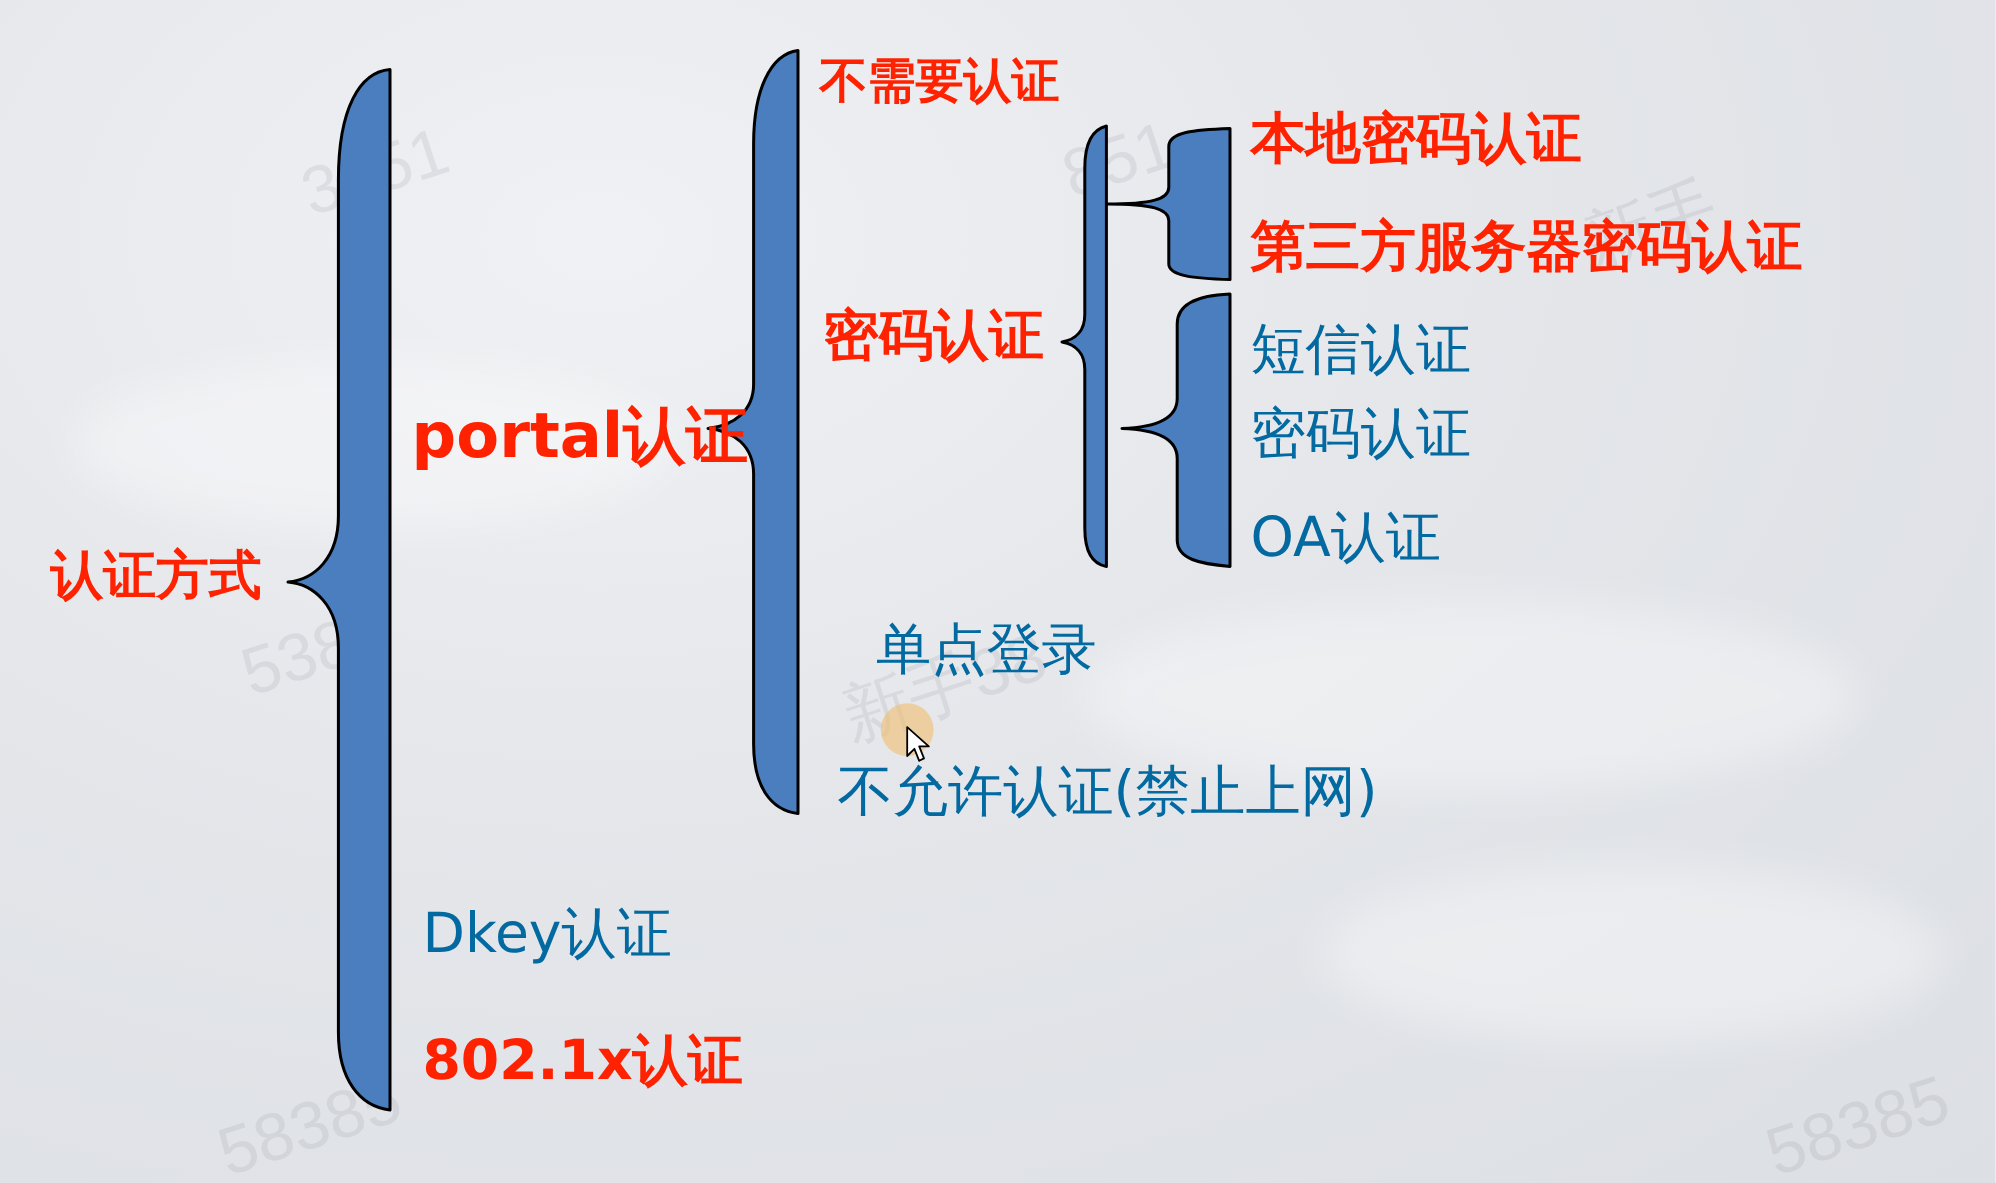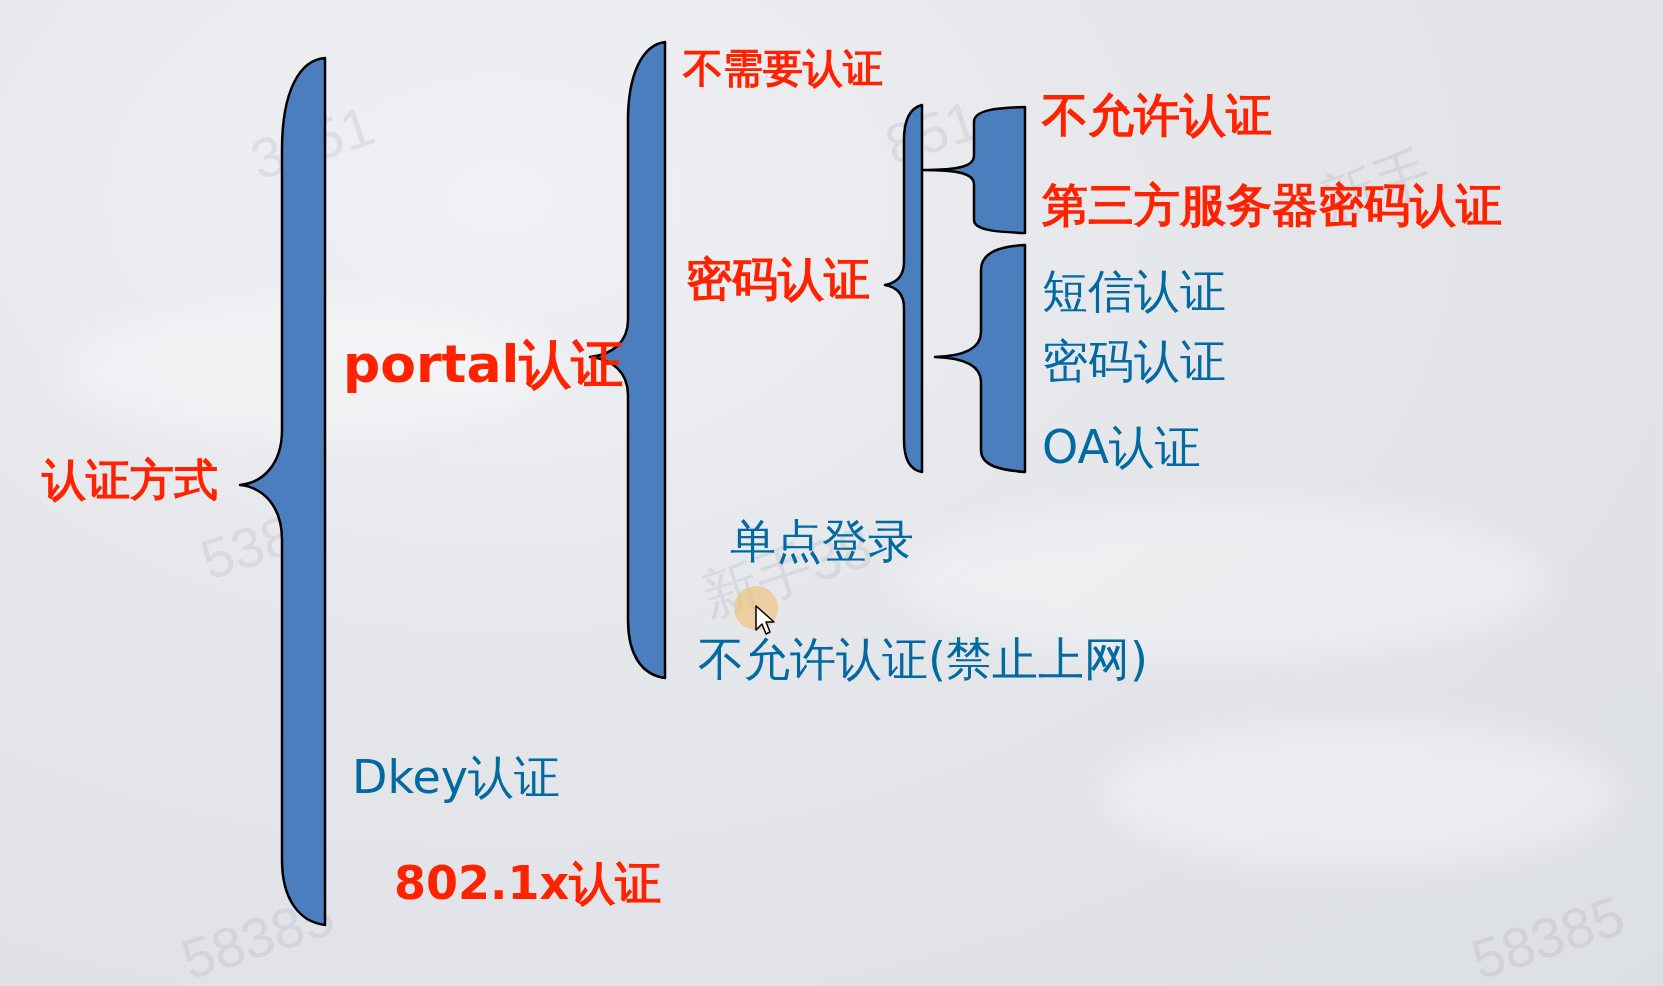--- a/index.html
+++ b/index.html
@@ -58,28 +58,28 @@
     <path d="M1025,107 C995,108 974,110 974,122 L974,156 C974,166 960,170 922,170 C960,170 974,174 974,184 L974,220 C974,230 995,232 1025,233 Z"></path>
 
     <path d="M1025,245 C1000,246 981,252 981,270 L981,332 C981,348 966,356 935,357 C966,358 981,366 981,382 L981,450 C981,466 1000,470 1025,472 Z"></path>
   </g>
 </svg>
 
 <div class="label red" style="left:42px;top:458px;font-size:44px;">认证方式</div>
 
 <div class="label red" style="left:343px;top:338px;font-size:52px;">portal认证</div>
 <div class="label black" style="left:352px;top:754px;font-size:46px;">Dkey认证</div>
-<div class="label red" style="left:352px;top:860px;font-size:46px;margin-left:42px;">802.1x认证</div>
+<div class="label red" style="left:352px;top:860px;font-size:46px;">802.1x认证</div>
 
 <div class="label red" style="left:683px;top:48px;font-size:40px;">不需要认证</div>
 <div class="label red" style="left:686px;top:256px;font-size:46px;">密码认证</div>
 <div class="label black" style="left:698px;top:518px;font-size:46px;margin-left:32px;">单点登录</div>
 <div class="label black" style="left:698px;top:636px;font-size:46px;">不允许认证(禁止上网)</div>
 
-<div class="label red" style="left:1042px;top:92px;font-size:46px;">不允许认证</div>
+<div class="label red" style="left:1042px;top:92px;font-size:46px;">本地密码认证</div>
 <div class="label red" style="left:1042px;top:182px;font-size:46px;">第三方服务器密码认证</div>
 
 <div class="label black" style="left:1042px;top:268px;font-size:46px;">短信认证</div>
 <div class="label black" style="left:1042px;top:338px;font-size:46px;">密码认证</div>
 <div class="label black" style="left:1042px;top:400px;font-size:46px;margin-top:24px;">OA认证</div>
 
 <div class="cursor-halo" style="left:734px;top:586px;"></div>
 <svg class="cursor" style="left:754px;top:604px;" width="24" height="34" viewBox="0 0 24 34">
   <path d="M2,2 L2,26 L8,20 L12,30 L16,28 L12,18 L20,18 Z" fill="#ffffff" stroke="#000" stroke-width="1.5" stroke-linejoin="round"></path>
 </svg>

